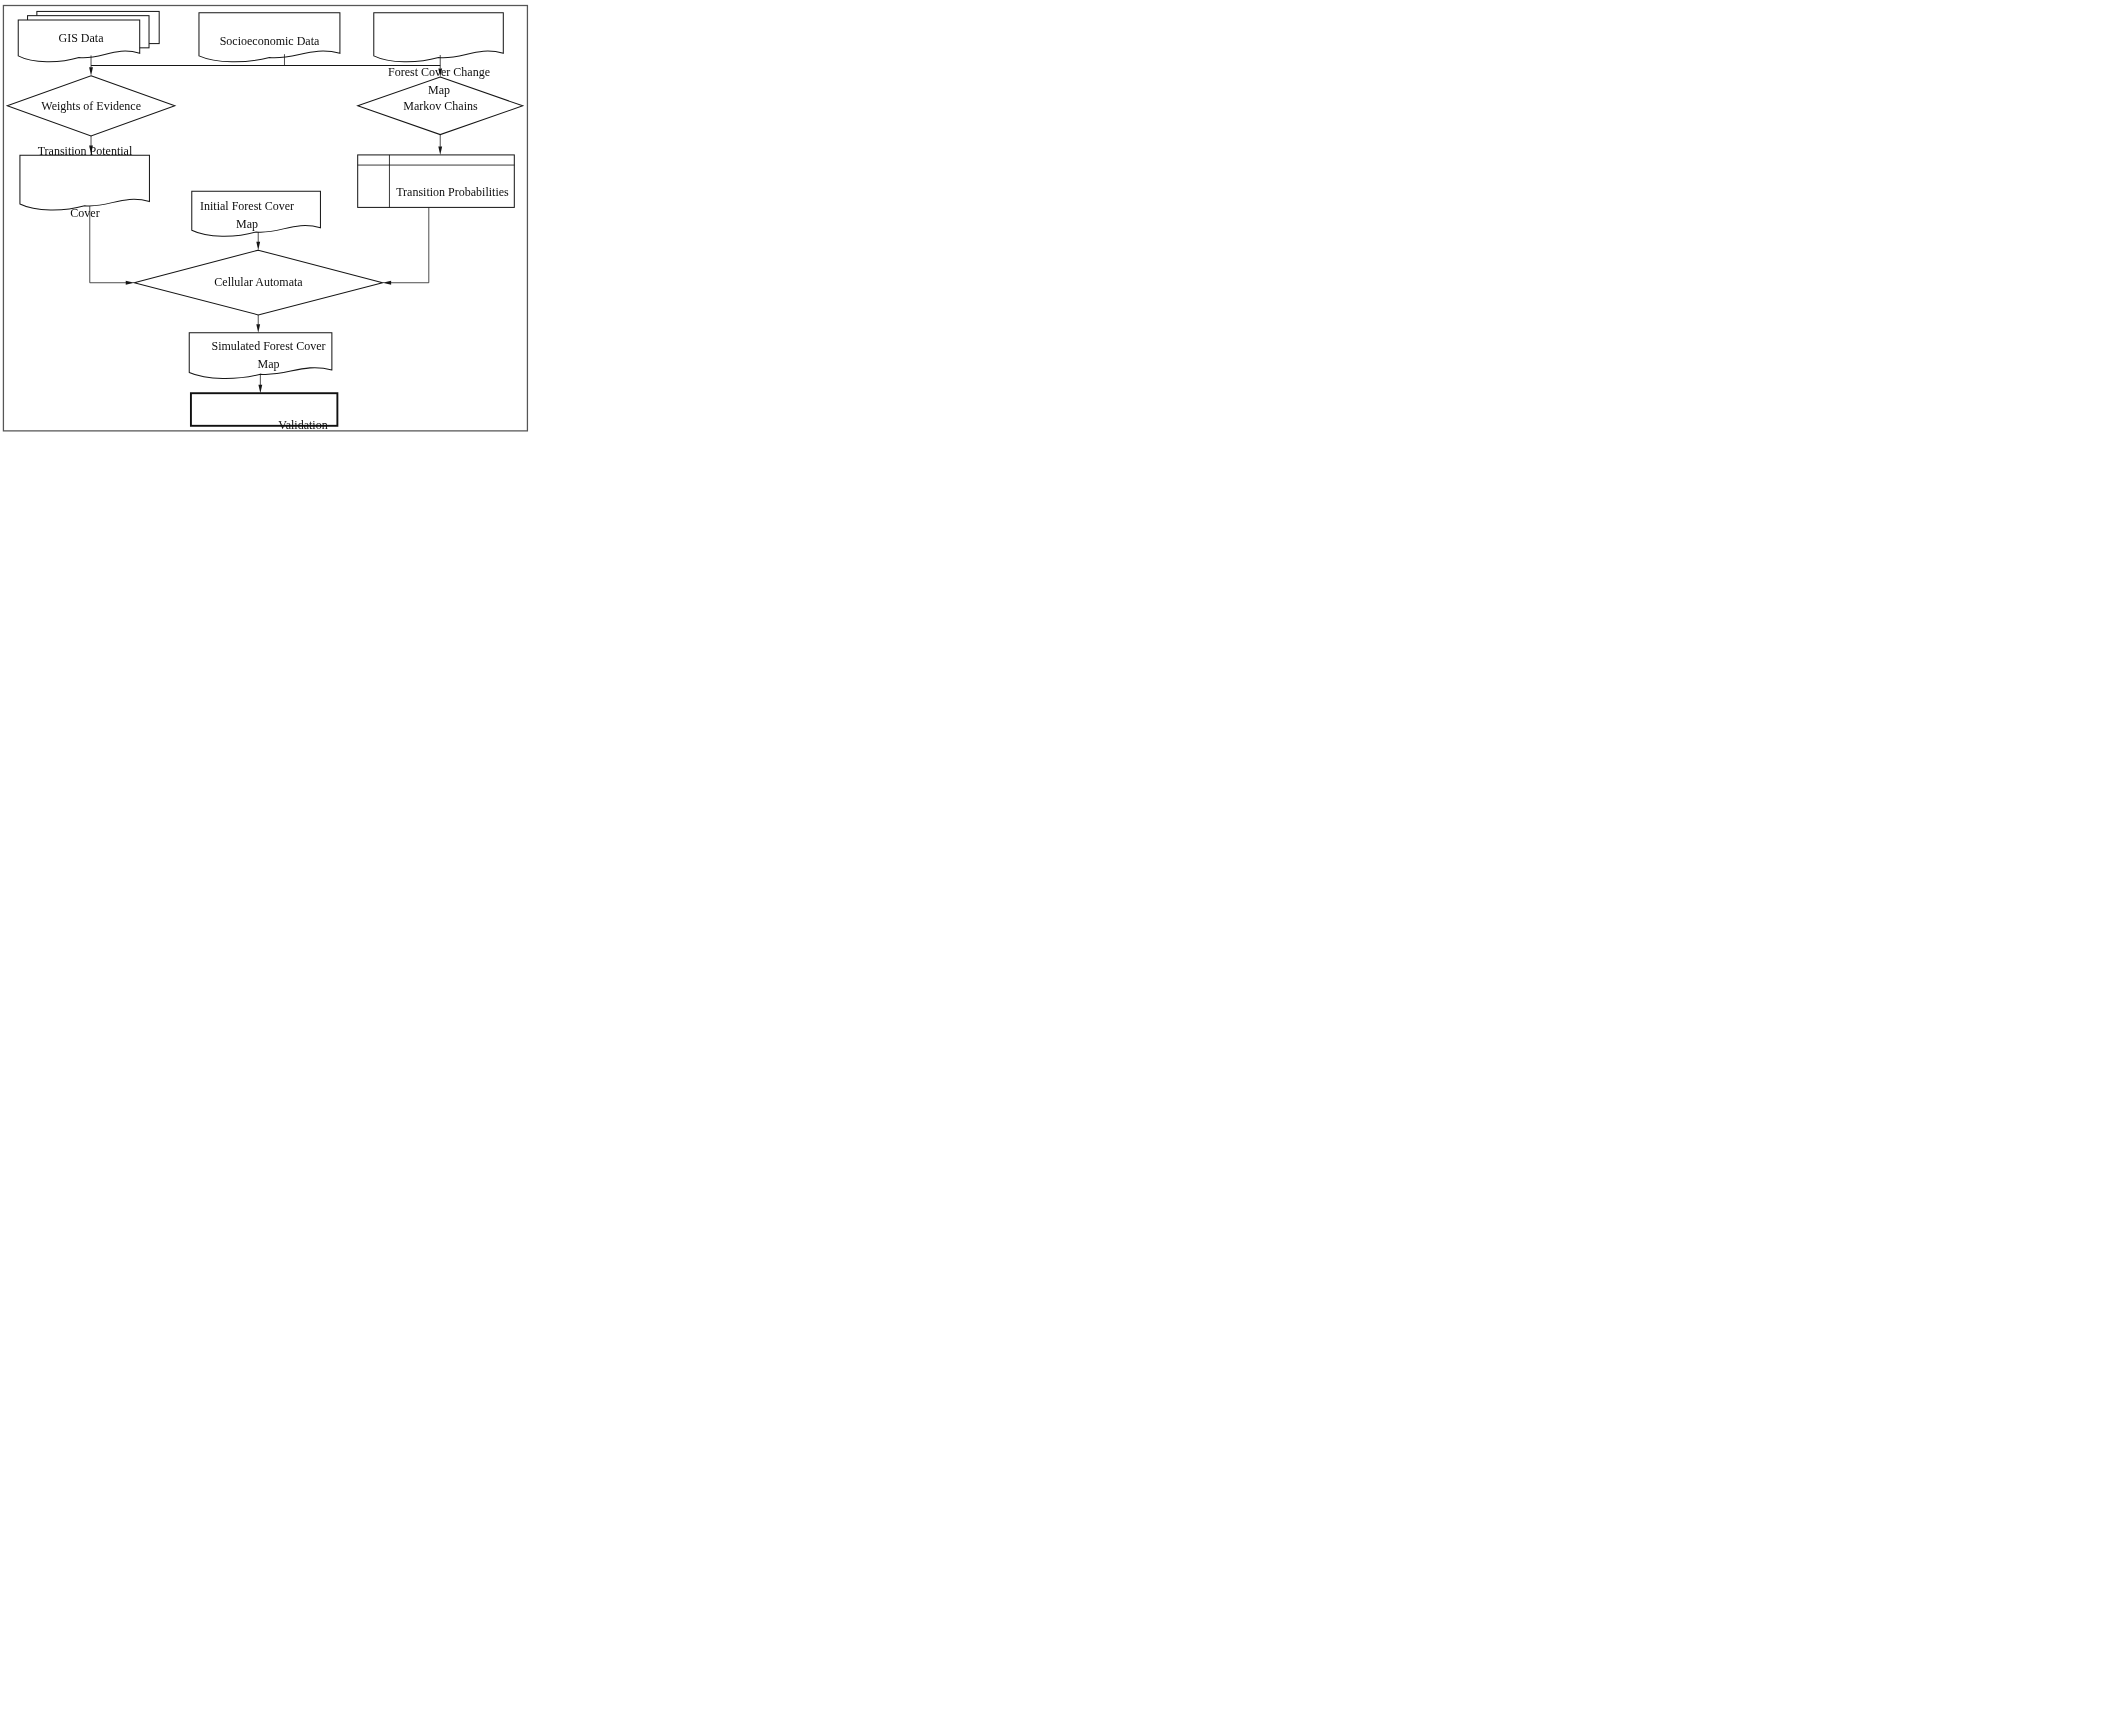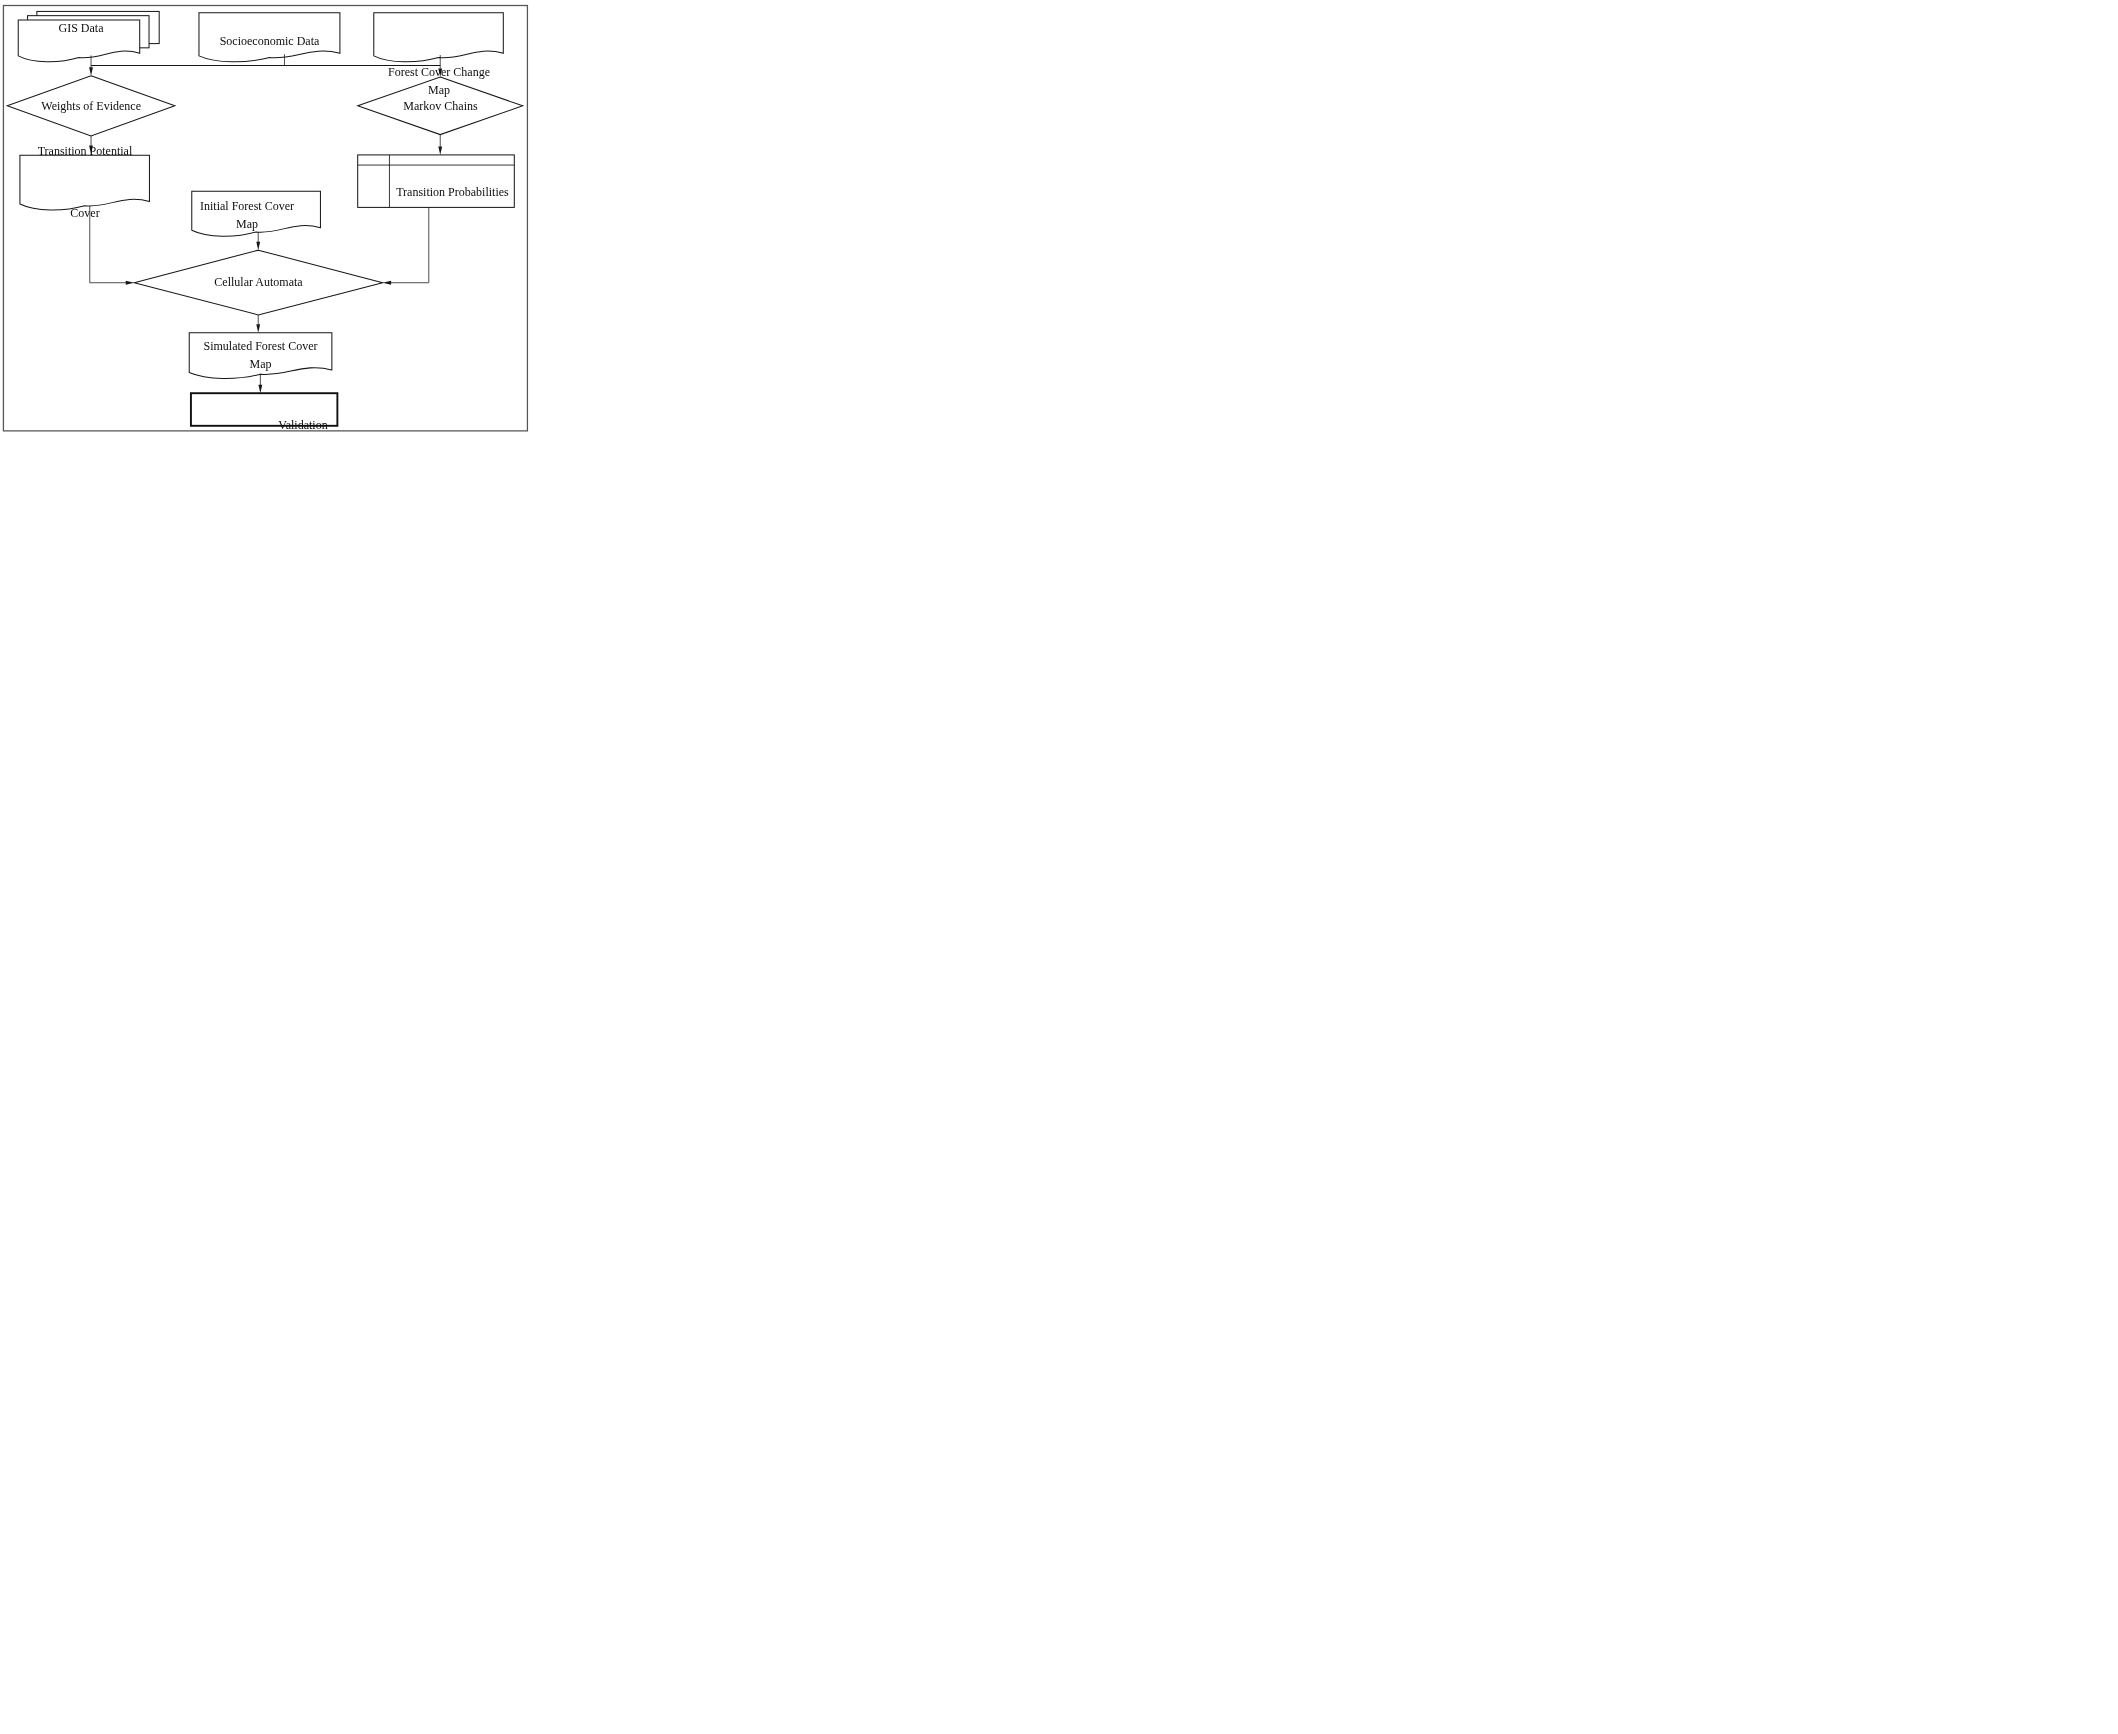--- a/index.html
+++ b/index.html
@@ -94,21 +94,21 @@
     <polygon points="610,786 605.5,766 614.5,766" fill="#161616"></polygon>
 
     <path d="M447,786 L784,786 L784,874 C716.6,856 676.2,890 615.5,884 C561.6,898 487.4,898 447,880 Z" fill="#ffffff" stroke="#161616" stroke-width="2.4"></path>
 
     <line x1="615" y1="883" x2="615" y2="910" stroke="#161616" stroke-width="1.8"></line>
     <polygon points="615,929 610.5,909 619.5,909" fill="#161616"></polygon>
 
     <rect x="451" y="929" width="346" height="77" fill="#ffffff" stroke="#101010" stroke-width="4.5"></rect>
   </svg>
 
-  <div class="node-label" style="left:18px; top:15px; width:126px; height:26px;">
+  <div class="node-label" style="left:18px; top:25px; width:126px; height:26px;">
     <span>GIS Data</span>
   </div>
 
   <div class="node-label" style="left:199px; top:25px; width:141px; height:31px;">
     <span>Socioeconomic Data</span>
   </div>
 
   <div class="node-label" style="left:374px; top:14.4px; width:130px; height:41px;margin-top:46px;">
     <span>Forest Cover Change</span>
     <span>Map</span>
@@ -133,21 +133,21 @@
 
   <div class="node-label" style="left:192px; top:196px; width:110px; height:38px;">
     <span>Initial Forest Cover</span>
     <span>Map</span>
   </div>
 
   <div class="node-label" style="left:134px; top:267px; width:249px; height:30px;">
     <span>Cellular Automata</span>
   </div>
 
-  <div class="node-label" style="left:189px; top:336px; width:143px; height:37px;">
+  <div class="node-label" style="left:189px; top:336px; width:143px; height:37px;padding-left:8px;">
     <span>Simulated Forest Cover</span>
     <span>Map</span>
   </div>
 
   <div class="node-label" style="left:191px; top:408px; width:156px; height:33px;padding-left:34px;">
     <span>Validation</span>
   </div>
 
 </div>
 

